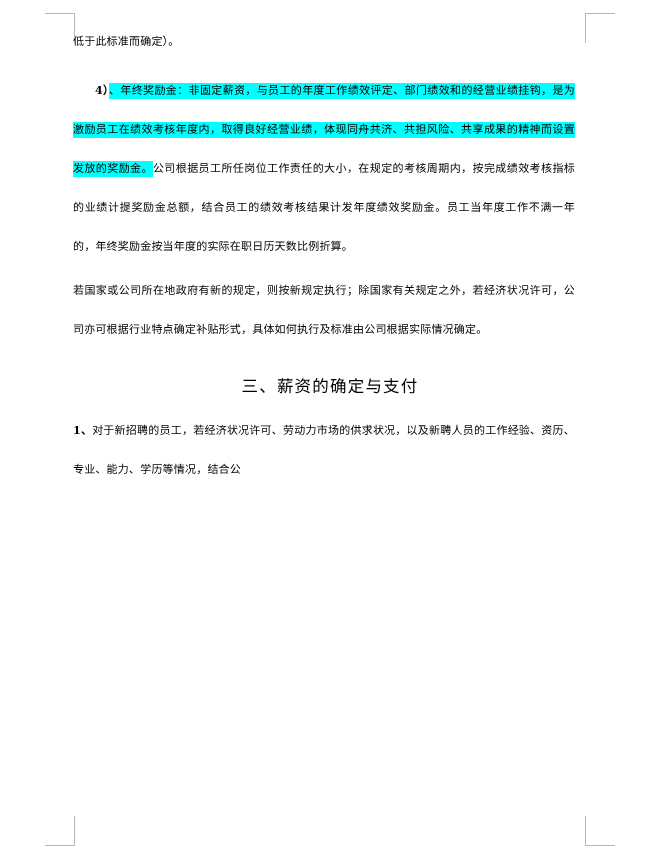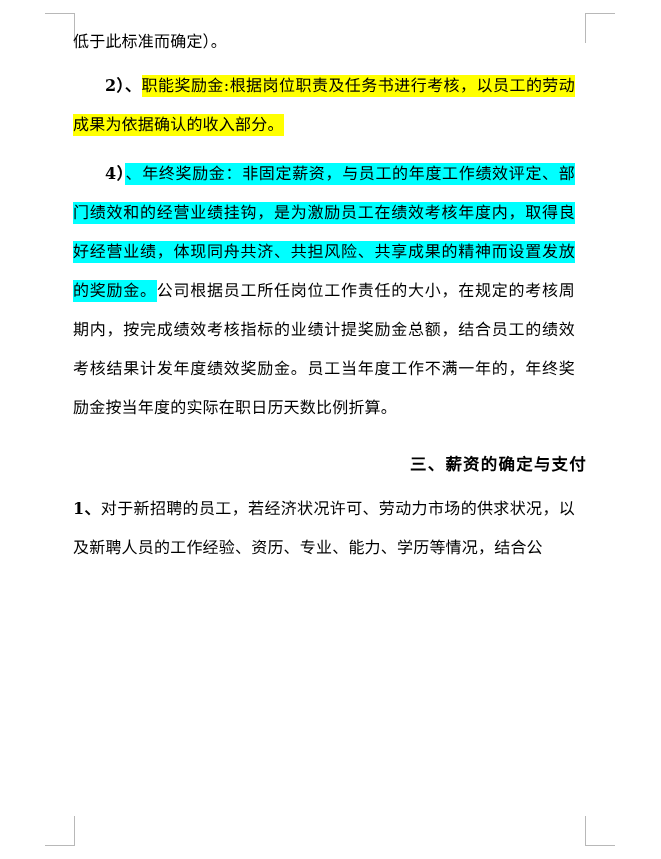--- a/index.html
+++ b/index.html
@@ -53,41 +53,41 @@
     position: absolute;
     left: 73px;
     top: 0;
     width: 514px;
     padding-top: 22px;
     box-sizing: border-box;
   }
 
   p.para {
     margin: 0 12px 0 0;
-    font-size: 16px;
+    font-size: 11px;
     line-height: 39px;
     text-align: justify;
     text-justify: inter-ideograph;
     letter-spacing: 0.2px;
     word-break: break-all;
   }
 
   p.indent { text-indent: 2em; }
 
   p.gap-sm { margin-top: 5px; }
   p.gap-md { margin-top: 10px; }
 
   
   h2.heading {
     margin: 18px 0 0 0;
     font-size: 16.5px;
     line-height: 39px;
-    font-weight: bold;
+    font-weight: normal;
     letter-spacing: 1.2px;
-    text-align: right;
+    text-align: center;
   }
 
   
   .marker {
     font-weight: bold;
     font-family: "DejaVu Serif", "Liberation Serif", serif;
   }
 
   .hl-yellow { background-color: #FFFF00; }
   .hl-green  { background-color: #00FF00; }
@@ -109,30 +109,30 @@
   <div class="crop-mark tr"></div>
   <div class="crop-mark bl"></div>
   <div class="crop-mark br"></div>
 
   <div class="doc-body">
 
     <p class="para">
       <span>低于此标准而确定）。</span>
     </p>
 
-    <p class="para indent gap-sm">
-      <span class="marker">2）、</span><span class="hl-yellow">职能奖励金:根据岗位职责及任务书进行考核，以员工的劳动成果为依据确认的收入部分。</span>
-    </p>
 
 
     <p class="para indent gap-md">
       <span class="marker">4）</span><span class="hl-cyan">、年终奖励金：非固定薪资，与员工的年度工作绩效评定、部门绩效和的经营业绩挂钩，是为激励员工在绩效考核年度内，取得良好经营业绩，体现同舟共济、共担风险、共享成果的精神而设置发放的奖励金。</span><span>公司根据员工所任岗位工作责任的大小，在规定的考核周期内，按完成绩效考核指标的业绩计提奖励金总额，结合员工的绩效考核结果计发年度绩效奖励金。员工当年度工作不满一年的，年终奖励金按当年度的实际在职日历天数比例折算。</span>
     </p>
 
 
+    <p class="para gap-sm">
+      <span>若国家或公司所在地政府有新的规定，则按新规定执行；除国家有关规定之外，若经济状况许可，公司亦可根据行业特点确定补贴形式，具体如何执行及标准由公司根据实际情况确定。</span>
+    </p>
 
     <h2 class="heading">
       <span>三、薪资的确定与支付</span>
     </h2>
 
     <p class="para gap-sm">
       <span class="marker">1、</span><span>对于新招聘的员工，若经济状况许可、劳动力市场的供求状况，以及新聘人员的工作经验、资历、专业、能力、学历等情况，结合公</span>
     </p>
 
   </div>

